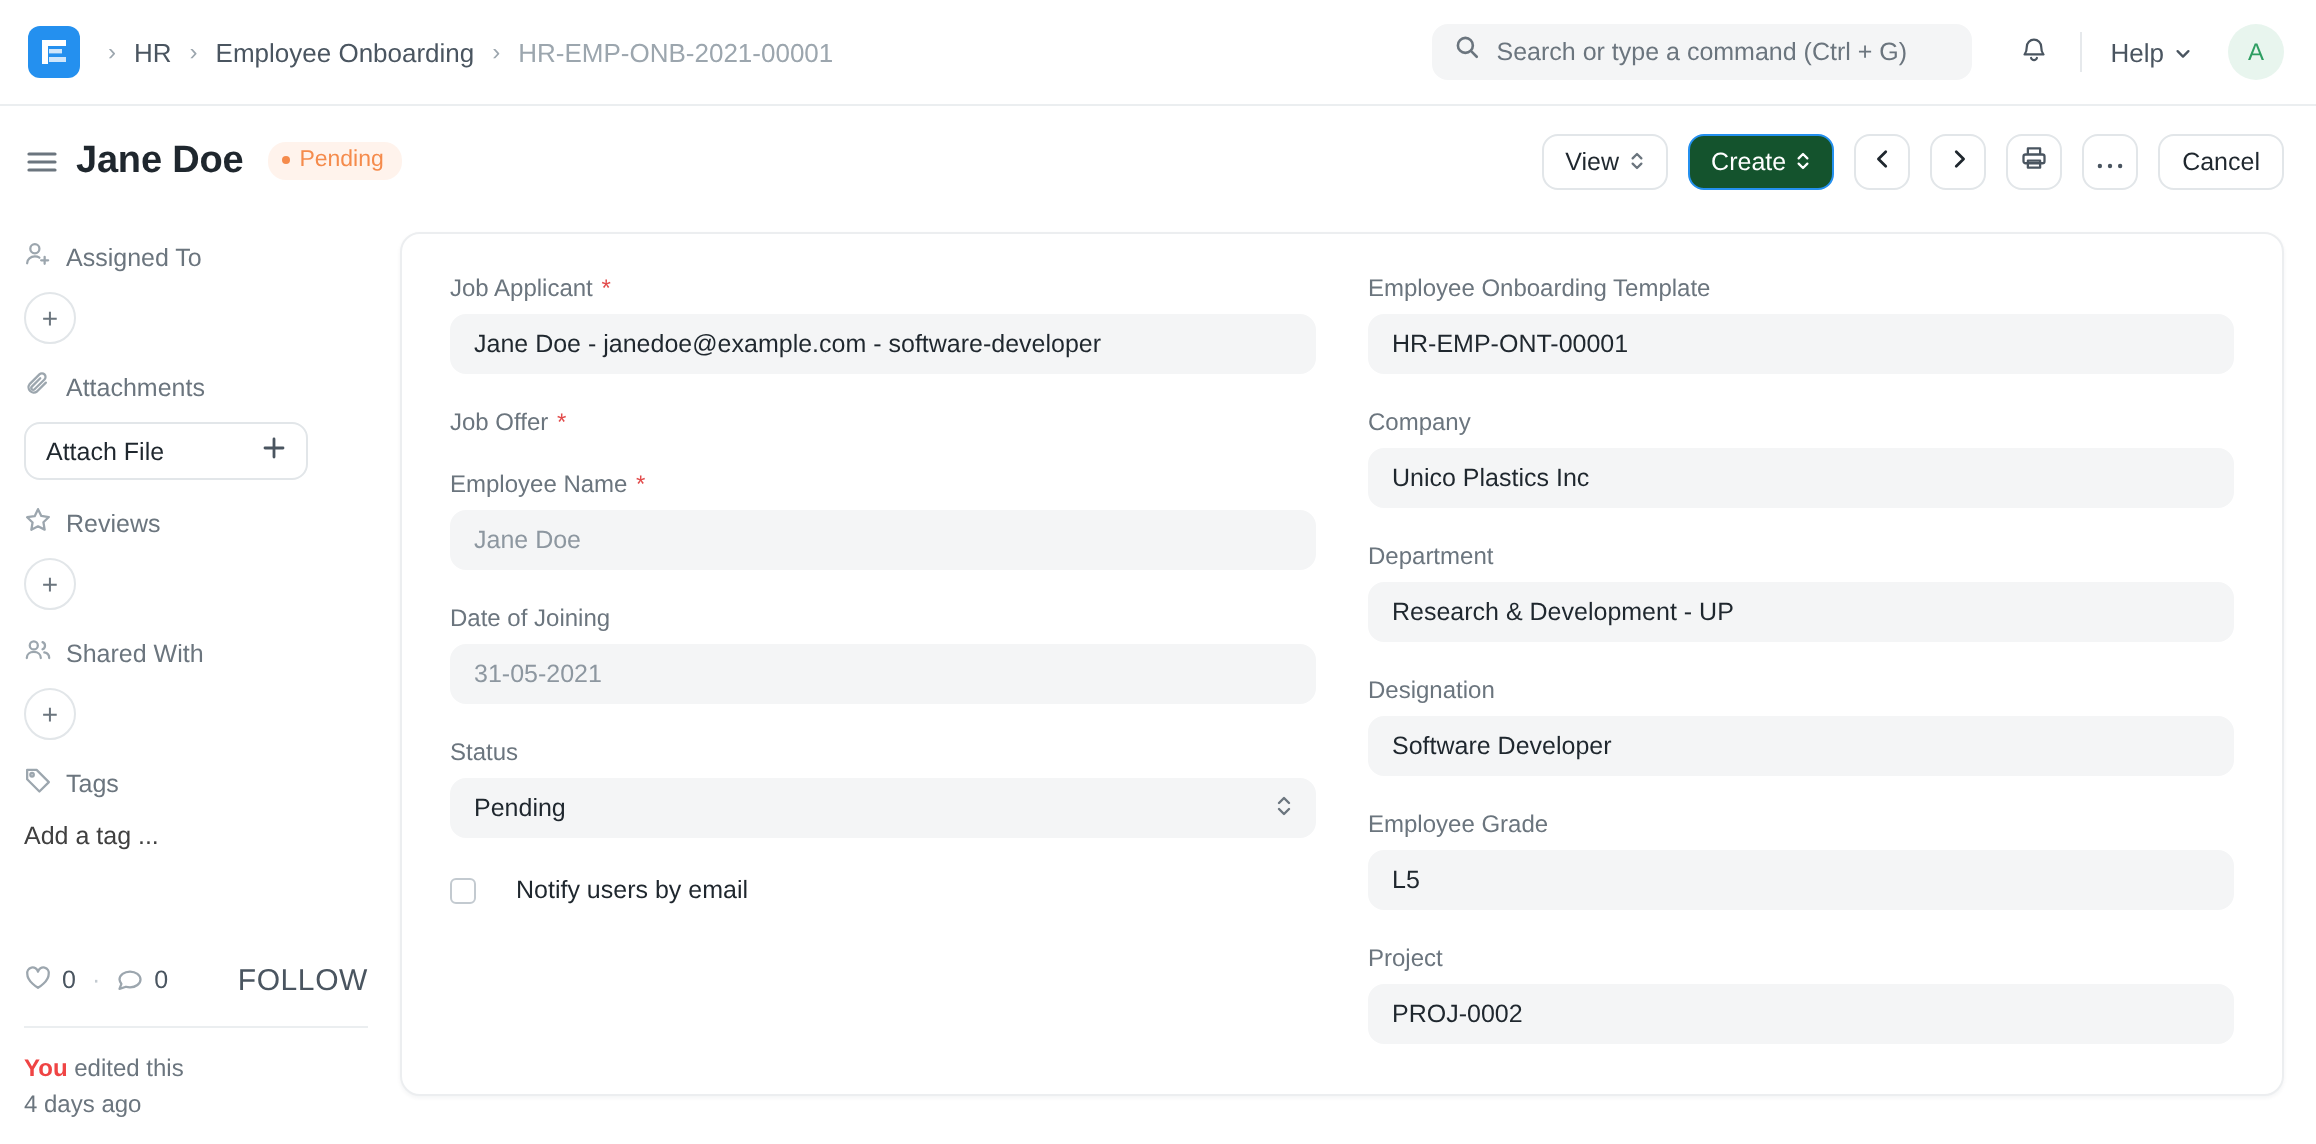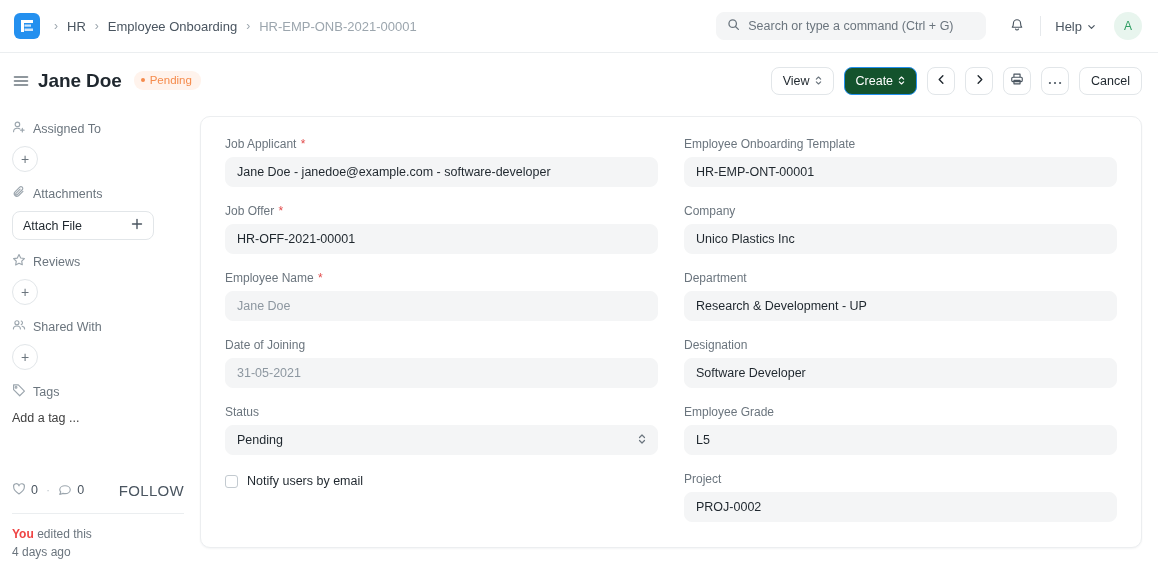--- a/index.html
+++ b/index.html
@@ -215,21 +215,21 @@
     display: flex; align-items: center;
     padding: 0 11px;
     font-size: 12.5px;
     color: #1f272e;
     cursor: text;
     overflow: hidden; white-space: nowrap;
   }
   .field-control.muted { color: #8d97a0; }
   .field-control.select { cursor: pointer; justify-content: space-between; }
   .check-row {
-    display: flex; align-items: center; gap: 9px;
+    display: flex; align-items: center; gap: 20px;
     margin-top: 19px;
   }
   .checkbox {
     width: 13px; height: 13px;
     border: 1px solid #c3cad0; border-radius: 3px;
     background: #fff; cursor: pointer; flex:0 0 auto;
   }
   .check-label { font-size: 12.5px; color: #1f272e; cursor: pointer; }
 </style>
 </head>
@@ -486,23 +486,20 @@
       <div class="col">
         <div id="left-fields">
             <div class="field">
               <label class="field-label">Job Applicant <span class="req">*</span></label>
               <div class="field-control">
                 <span>Jane Doe - janedoe@example.com - software-developer</span>
               </div>
             </div>
             <div class="field">
               <label class="field-label">Job Offer <span class="req">*</span></label>
-              <div class="field-control">
-                <span>HR-OFF-2021-00001</span>
-              </div>
             </div>
             <div class="field">
               <label class="field-label">Employee Name <span class="req">*</span></label>
               <div class="field-control muted">
                 <span>Jane Doe</span>
               </div>
             </div>
             <div class="field">
               <label class="field-label">Date of Joining</label>
               <div class="field-control muted">

